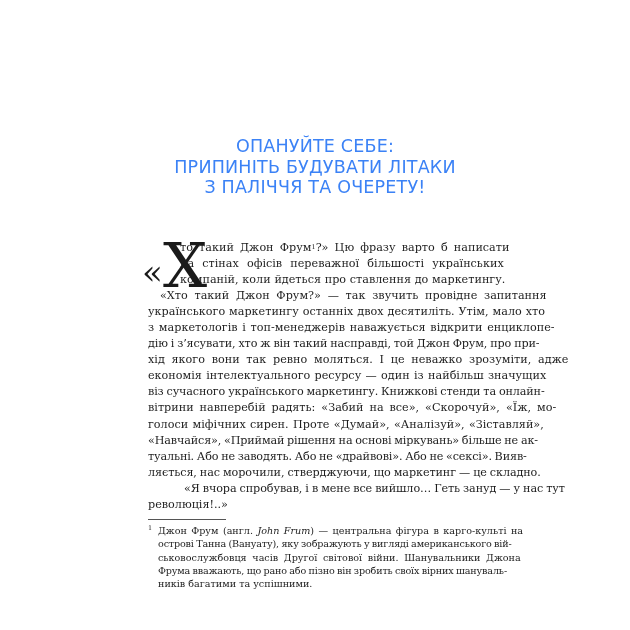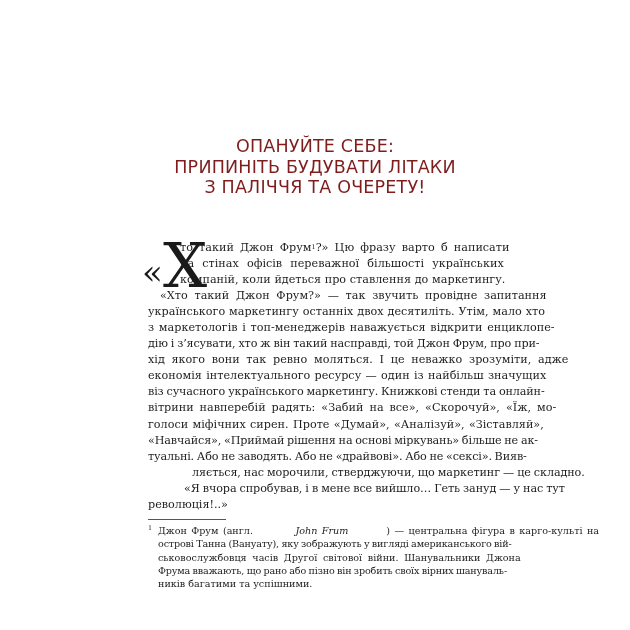--- a/index.html
+++ b/index.html
@@ -1,20 +1,20 @@
 <!DOCTYPE html>
 <html><head>
   <meta charset="utf-8">
   <style>
     html, body { margin: 0; padding: 0; background: #ffffff; }
     body { width: 630px; height: 630px; position: relative; overflow: hidden; }
     .page { position: absolute; left: 0; top: 0; width: 630px; height: 630px; background: #fff; }
     .heading {
       position: absolute; left: 148px; width: 334px; top: 136px;
-      text-align: center; color: #7f1d1d;
+      text-align: center; color: #3b82f6;
       font-family: "DejaVu Sans", sans-serif; font-size: 17.5px; line-height: 20.5px;
       letter-spacing: 0.2px;
     }
     .heading div { white-space: nowrap; }
     .body {
       position: absolute; left: 148px; width: 320px; top: 240px;
       font-family: "DejaVu Serif", serif; font-size: 11.2px; line-height: 16.05px;
       color: #1d1d1d;
     }
     .line { height: 16.05px; white-space: nowrap; display: flex; justify-content: space-between; }
@@ -64,31 +64,31 @@
     <div class="line" style="word-spacing:0.4px;">українського маркетингу останніх двох десятиліть. Утім, мало хто</div>
     <div class="line" style="word-spacing:1.2px;">з маркетологів і топ-менеджерів наважується відкрити енциклопе-</div>
     <div class="line" style="word-spacing:-0.4px;letter-spacing:-0.15px;">дію і з’ясувати, хто ж він такий насправді, той Джон Фрум, про при-</div>
     <div class="line" style="word-spacing:3.2px;">хід якого вони так ревно моляться. І це неважко зрозуміти, адже</div>
     <div class="line" style="word-spacing:0.8px;">економія інтелектуального ресурсу — один із найбільш значущих</div>
     <div class="line" style="word-spacing:-0.4px;letter-spacing:-0.15px;">віз сучасного українського маркетингу. Книжкові стенди та онлайн-</div>
     <div class="line" style="word-spacing:2.4px;">вітрини навперебій радять: «Забий на все», «Скорочуй», «Їж, мо-</div>
     <div class="line" style="word-spacing:0.8px;">голоси міфічних сирен. Проте «Думай», «Аналізуй», «Зіставляй»,</div>
     <div class="line" style="word-spacing:-0.6px;letter-spacing:-0.15px;">«Навчайся», «Приймай рішення на основі міркувань» більше не ак-</div>
     <div class="line" style="word-spacing:-0.6px;letter-spacing:-0.15px;">туальні. Або не заводять. Або не «драйвові». Або не «сексі». Вияв-</div>
-    <div class="line" style="word-spacing:-0.4px;letter-spacing:-0.1px;margin-left:44px;">ляється, нас морочили, стверджуючи, що маркетинг — це складно.</div>
+    <div class="line" style="word-spacing:-0.4px;letter-spacing:-0.1px;">ляється, нас морочили, стверджуючи, що маркетинг — це складно.</div>
     <div class="line" style="word-spacing:-0.4px;letter-spacing:-0.1px;margin-left:36px;">«Я вчора спробував, і в мене все вийшло… Геть зануд — у нас тут</div>
     <div class="line last">революція!..»</div>
   </div>
 
   <div class="rule"></div>
 
   <div class="footnote">
     <span class="fn-num">1</span>
     <div class="fn-lines">
-      <div class="fn-line" style="justify-content:flex-start;word-spacing:1.4px;gap:38px;">
+      <div class="fn-line" style="justify-content:flex-start;word-spacing:1.4px;">
         <span style="white-space:pre;">Джон Фрум (англ. </span>
           <i>John Frum</i>
           <span style="white-space:pre;">) — центральна фігура в карго-культі на</span>
       </div>
       <div class="fn-line" style="letter-spacing:-0.15px;word-spacing:-0.5px;">острові Танна (Вануату), яку зображують у вигляді американського вій-</div>
       <div class="fn-line" style="word-spacing:2.6px;">ськовослужбовця часів Другої світової війни. Шанувальники Джона</div>
       <div class="fn-line" style="letter-spacing:-0.15px;word-spacing:-0.5px;">Фрума вважають, що рано або пізно він зробить своїх вірних шануваль-</div>
       <div class="fn-line last">ників багатими та успішними.</div>
     </div>
   </div>

